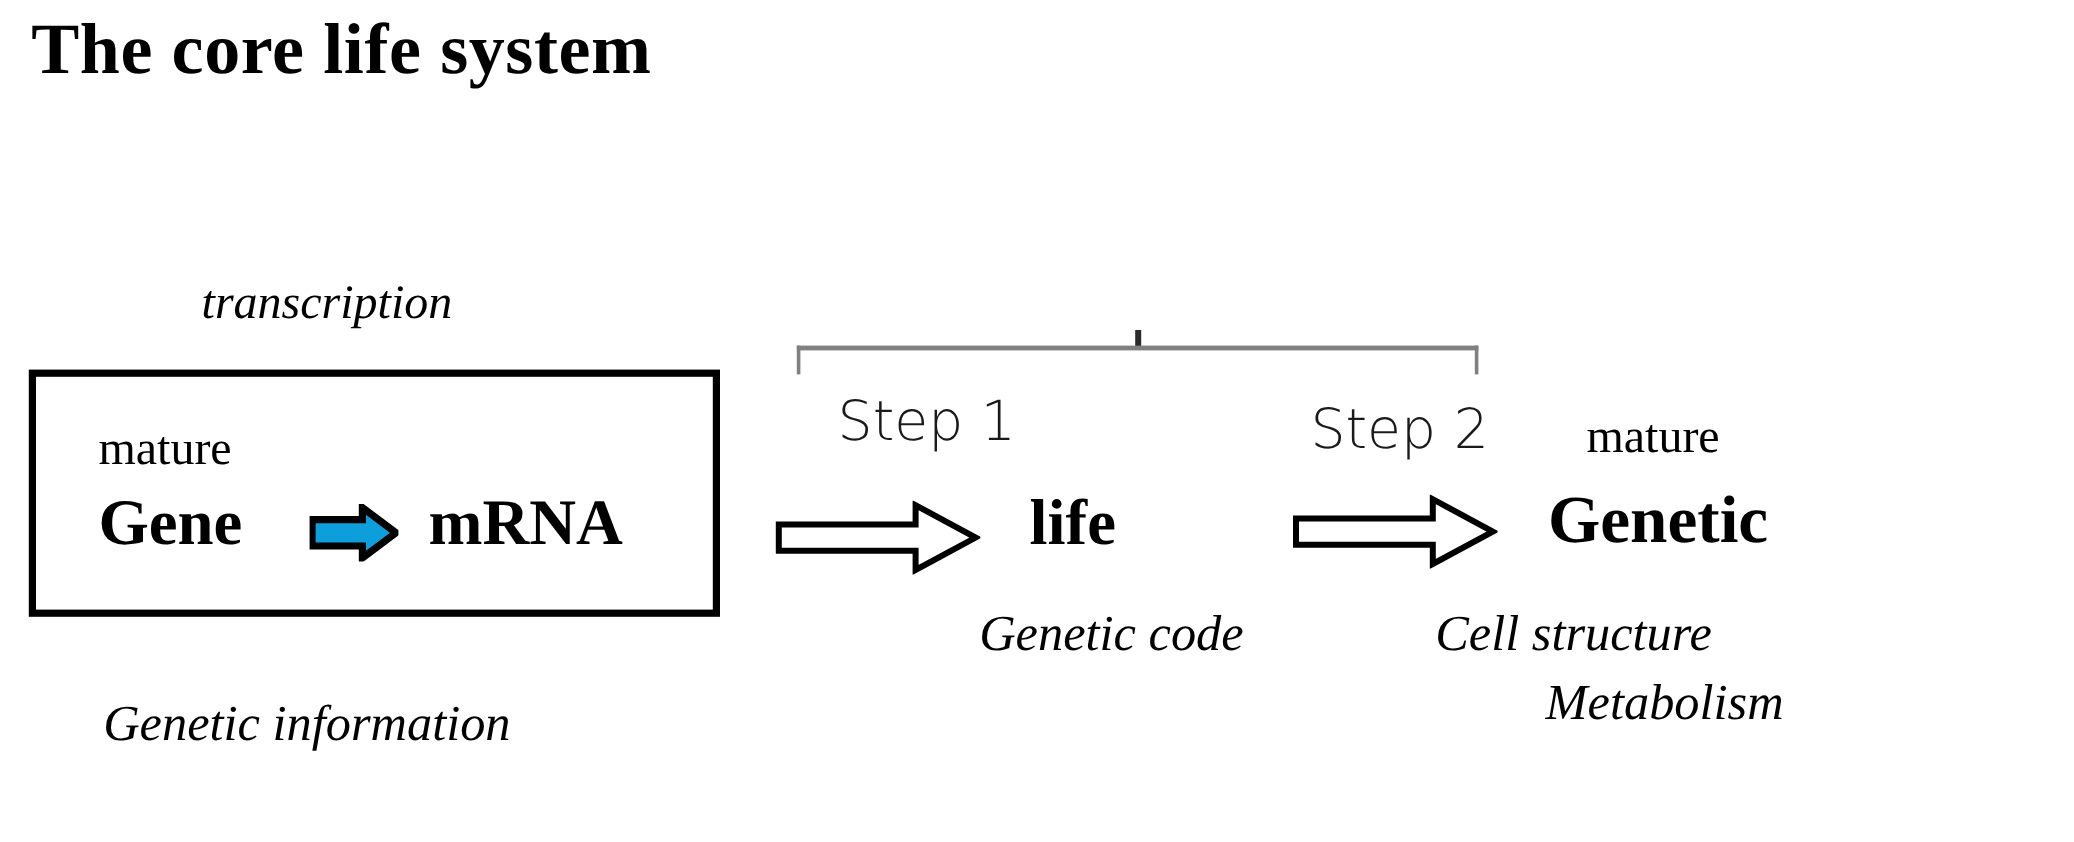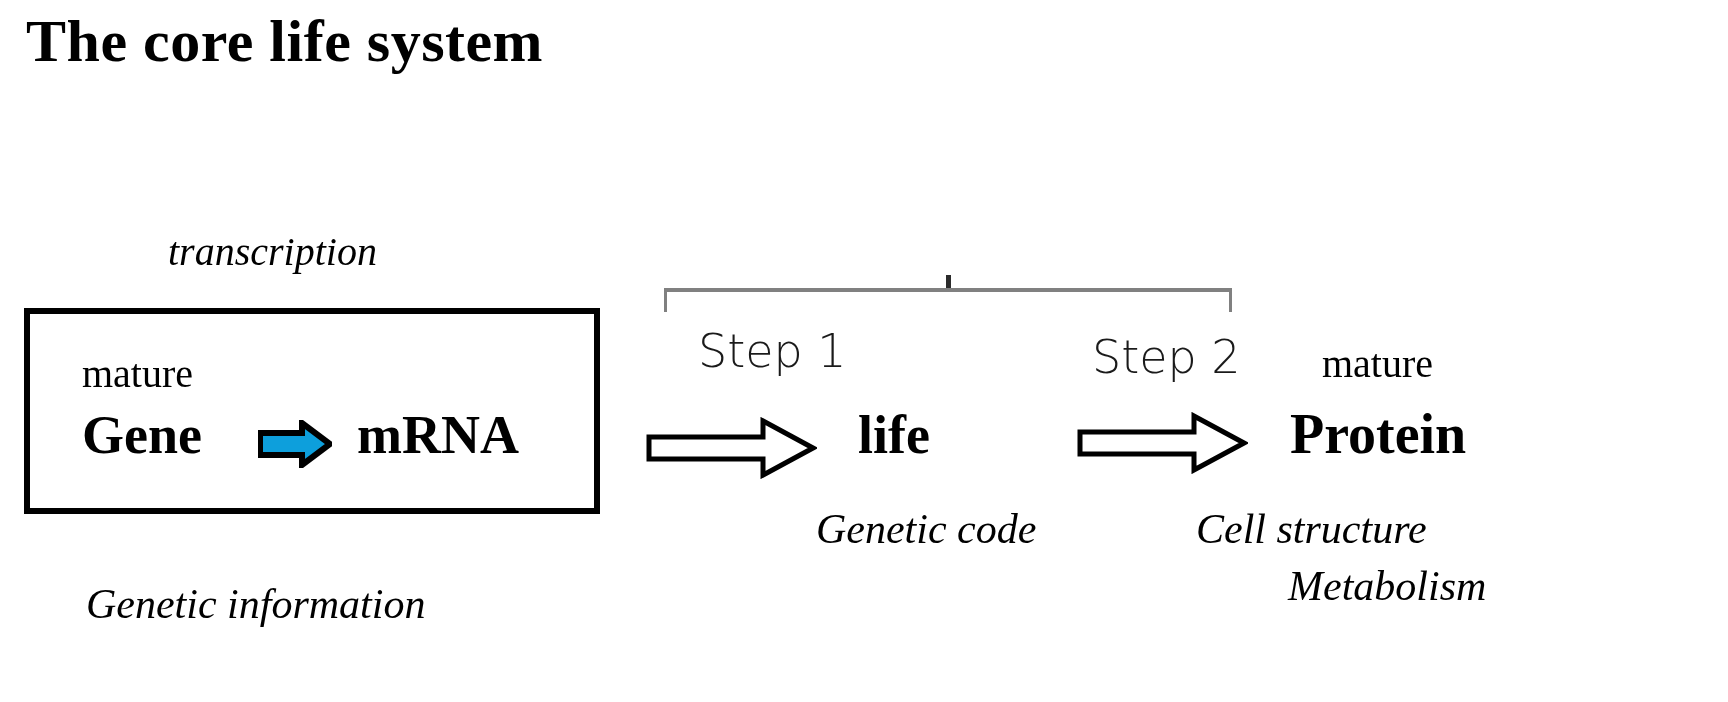--- a/index.html
+++ b/index.html
@@ -276,19 +276,19 @@
   <div class="ital lbl-genetic-code">Genetic code</div>
 
   <div class="hollow-arrow-2">
     <svg width="172" height="62" viewBox="0 0 172 62" xmlns="http://www.w3.org/2000/svg">
       <polygon points="4,20 118,20 118,4 168,31 118,58 118,42 4,42" fill="#ffffff" stroke="#000000" stroke-width="5" stroke-linejoin="miter"></polygon>
     </svg>
   </div>
 
   <div class="reg lbl-mature-right">mature</div>
 
-  <div class="bold word-protein">Protein</div>
+  <div class="bold word-protein">Genetic</div>
 
   <div class="ital lbl-cell-structure">Cell structure</div>
 
   <div class="ital lbl-metabolism">Metabolism</div>
 
 </div>
 
 </body></html>

